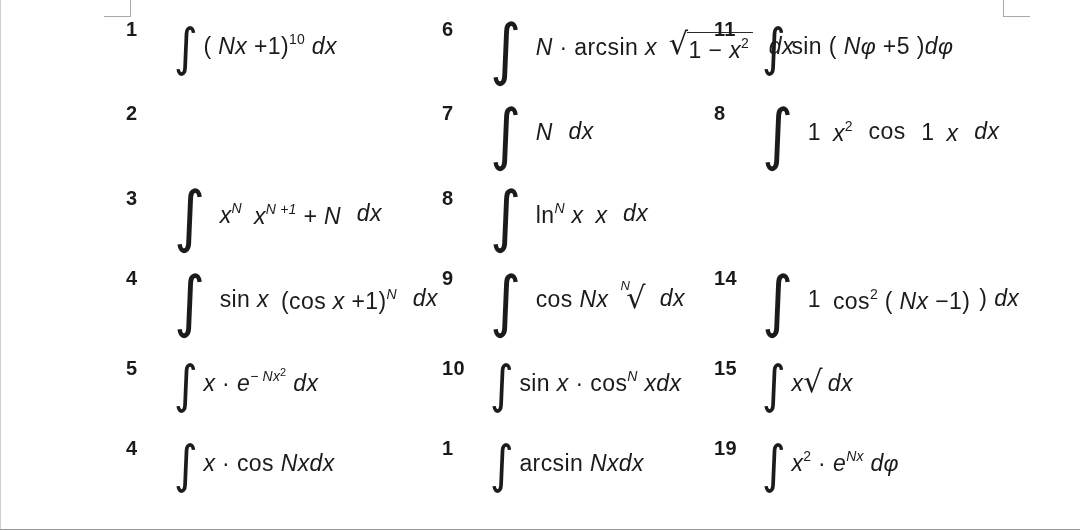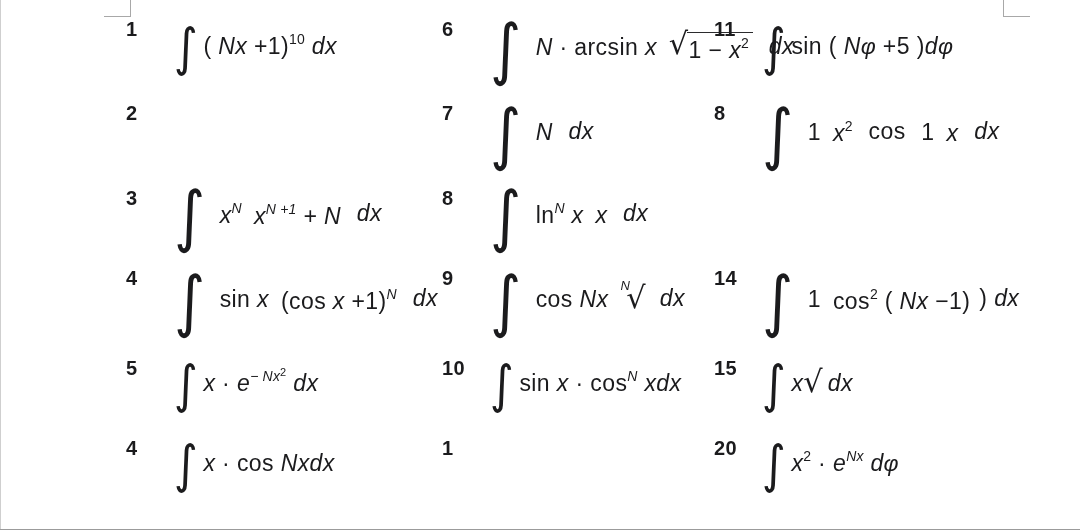--- a/index.html
+++ b/index.html
@@ -195,24 +195,29 @@
       <div class="numlab">4</div>
       <div class="fwrap">
           <div class="formula">
         <span class="int">∫</span><span class="i">x</span><span class="u"> · cos </span><span class="i">Nxdx</span>
       </div>
         </div>
     </div>
 
     <div class="cell">
       <div class="numlab">1</div>
-    </div>
-
-    <div class="cell">
-      <div class="numlab">20</div>
+      <div class="fwrap">
+          <div class="formula">
+        <span class="int">∫</span><span class="u">arcsin </span><span class="i">Nxdx</span>
+      </div>
+        </div>
+    </div>
+
+    <div class="cell">
+      <div class="numlab">19</div>
       <div class="fwrap">
           <div class="formula">
         <span class="int">∫</span><span class="i">x</span><span class="s u">2</span><span class="u"> · </span><span class="i">e</span><span class="s i">Nx</span><span class="i"> dφ</span>
       </div>
         </div>
     </div>
 
   </div>
 </div>
 

